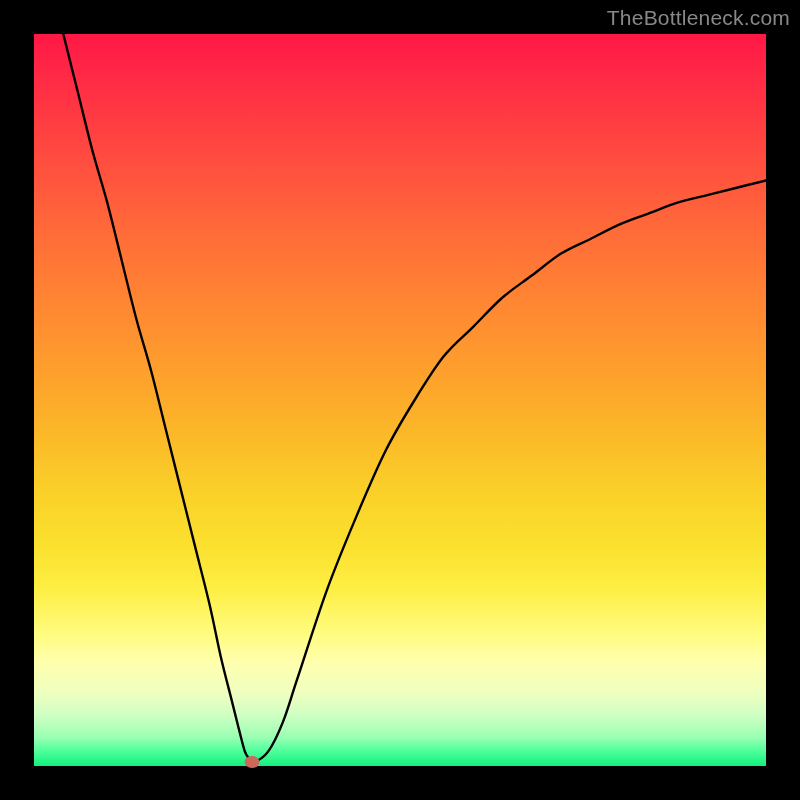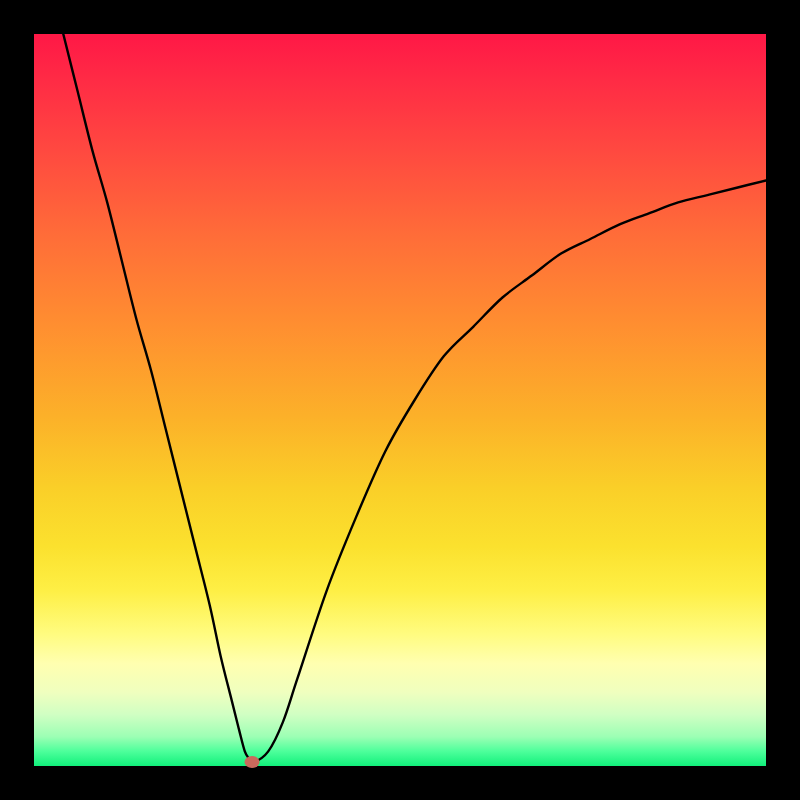--- a/index.html
+++ b/index.html
@@ -67,19 +67,20 @@
     height: 12px;
     border-radius: 50%;
     background: #c9695c;
     transform: translate(-50%, -50%);
   }
 </style>
 </head>
 <body>
 
 <div class="frame">
+  <div class="watermark">TheBottleneck.com</div>
   <div class="plot">
     <svg class="curve" viewBox="0 0 732 732" preserveAspectRatio="none">
       <path id="curve-path" d="M 29.28 0.00 C 31.72 9.76, 39.04 39.04, 43.92 58.56 C 48.80 78.08, 53.68 98.82, 58.56 117.12 C 63.44 135.42, 68.32 150.06, 73.20 168.36 C 78.08 186.66, 82.96 207.40, 87.84 226.92 C 92.72 246.44, 97.60 267.18, 102.48 285.48 C 107.36 303.78, 112.24 318.42, 117.12 336.72 C 122.00 355.02, 126.88 375.76, 131.76 395.28 C 136.64 414.80, 141.52 434.32, 146.40 453.84 C 151.28 473.36, 156.16 492.88, 161.04 512.40 C 165.92 531.92, 171.41 552.66, 175.68 570.96 C 179.95 589.26, 183.00 606.34, 186.66 622.20 C 190.32 638.06, 194.59 653.92, 197.64 666.12 C 200.69 678.32, 202.76 686.86, 204.96 695.40 C 207.16 703.94, 209.11 712.48, 210.82 717.36 C 212.52 722.24, 213.74 722.85, 215.21 724.68 C 216.67 726.51, 216.43 729.56, 219.60 728.34 C 222.77 727.12, 229.36 724.07, 234.24 717.36 C 239.12 710.65, 244.00 700.28, 248.88 688.08 C 253.76 675.88, 256.20 666.12, 263.52 644.16 C 270.84 622.20, 283.04 583.16, 292.80 556.32 C 302.56 529.48, 312.32 506.30, 322.08 483.12 C 331.84 459.94, 341.60 436.76, 351.36 417.24 C 361.12 397.72, 370.88 381.86, 380.64 366.00 C 390.40 350.14, 400.16 334.28, 409.92 322.08 C 419.68 309.88, 429.44 302.56, 439.20 292.80 C 448.96 283.04, 458.72 272.06, 468.48 263.52 C 478.24 254.98, 488.00 248.88, 497.76 241.56 C 507.52 234.24, 517.28 225.70, 527.04 219.60 C 536.80 213.50, 546.56 209.84, 556.32 204.96 C 566.08 200.08, 575.84 194.59, 585.60 190.32 C 595.36 186.05, 605.12 183.00, 614.88 179.34 C 624.64 175.68, 634.40 171.41, 644.16 168.36 C 653.92 165.31, 663.68 163.48, 673.44 161.04 C 683.20 158.60, 692.96 156.16, 702.72 153.72 C 712.48 151.28, 727.12 147.62, 732.00 146.40" fill="none" stroke="#000000" stroke-width="2.4" stroke-linejoin="round" stroke-linecap="round"></path>
     </svg>
     <div id="dot" class="dot" style="left: 218.136px; top: 728.34px; background: rgb(201, 105, 92);"></div>
   </div>
 </div>
 
 </body></html>

